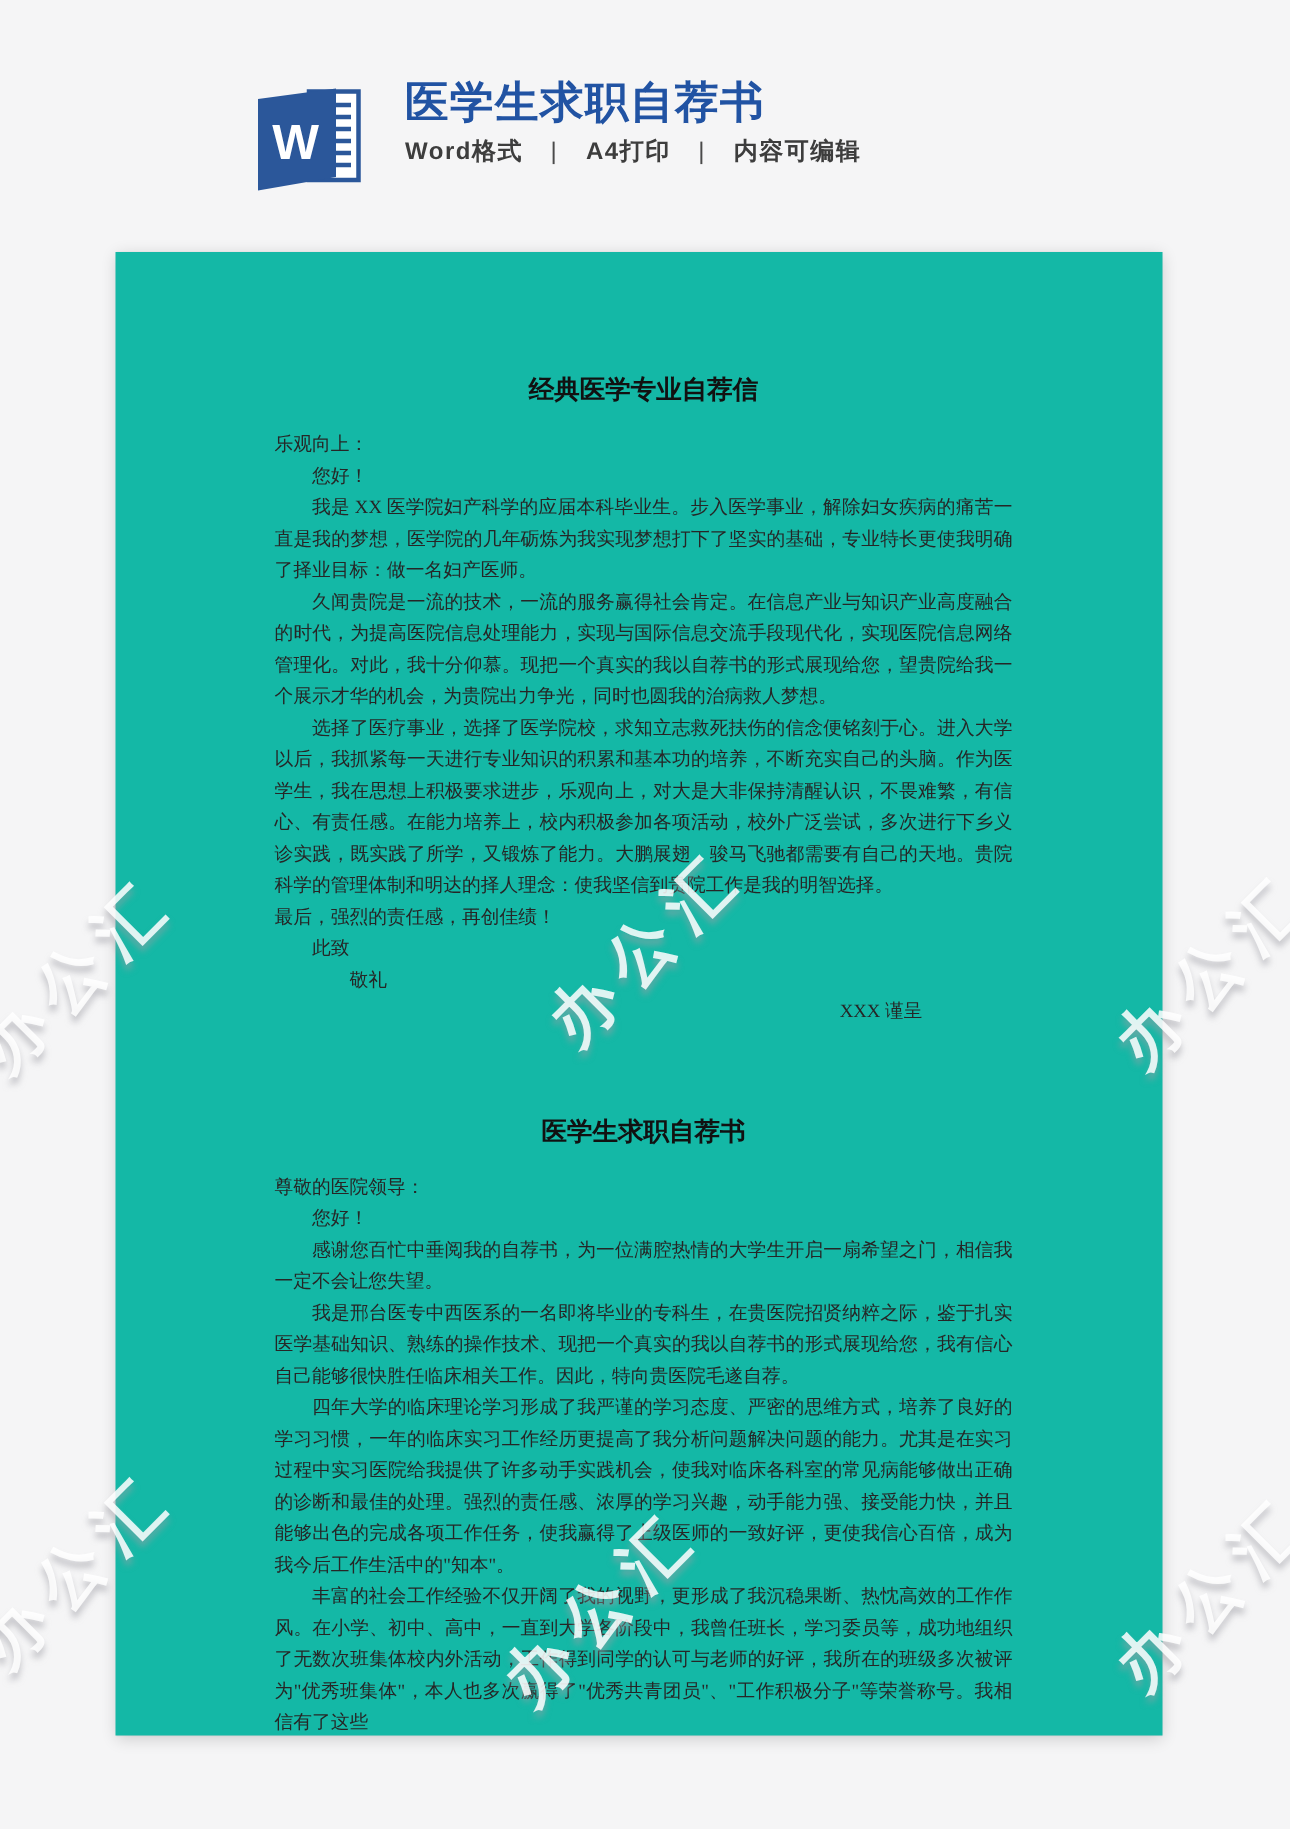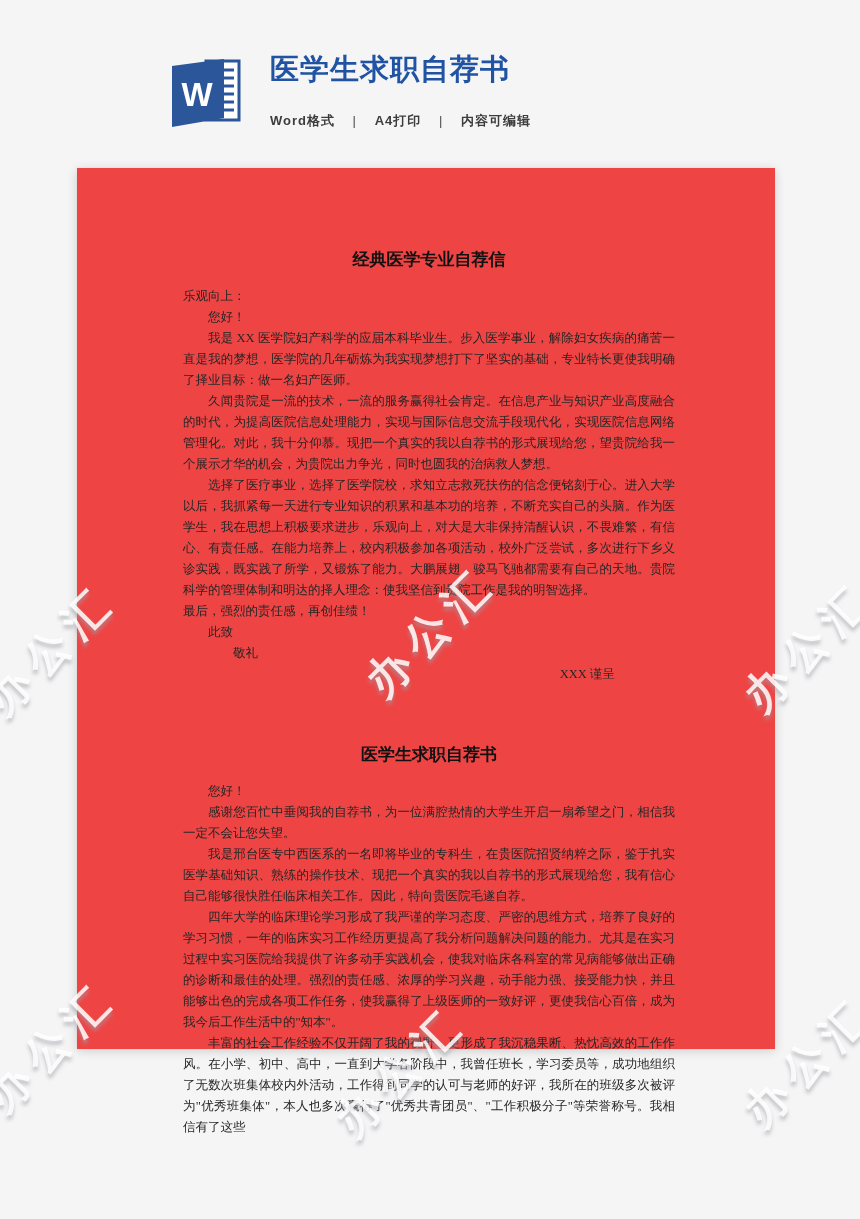--- a/index.html
+++ b/index.html
@@ -14,29 +14,29 @@
 
   
   .site-header { position:absolute; left:0; top:0; width:860px; height:150px; z-index:2; }
   .word-icon { position:absolute; left:169px; top:56px; width:74px; height:74px; }
   .header-text { position:absolute; left:270px; top:52px; }
   .doc-main-title {
     font-size:29px; font-weight:bold; color:#2153a3;
     letter-spacing:1px; line-height:34px;
   }
   .doc-sub {
-    margin-top:26px; font-size:13px; font-weight:bold; color:#3d3d3d;
+    margin-top:5px; font-size:16px; font-weight:bold; color:#3d3d3d;
     letter-spacing:1px;
   }
   .doc-sub .sep { color:#4a4a4a; margin:0 13px; font-weight:normal; }
 
   
   .page {
-    position:absolute; left:77px; top:168px; width:698px; height:881px;
-    background:#ef4444; z-index:1;
+    position:absolute; left:77px; top:168px; width:698px; height:989px;
+    background:#14b8a6; z-index:1;
     box-shadow:0 2px 10px rgba(0,0,0,0.16), 0 0 1px rgba(0,0,0,0.08);
   }
   .doc-body {
     padding:80px 100px 0 106px;
     font-family:"Liberation Serif","DejaVu Serif",serif;
     font-size:12.5px; line-height:21px; color:#262626;
     text-align:justify;
   }
   .letter-title {
     text-align:center; font-size:17px; font-weight:bold; color:#111;
@@ -101,20 +101,21 @@
       <p class="indent">久闻贵院是一流的技术，一流的服务赢得社会肯定。在信息产业与知识产业高度融合的时代，为提高医院信息处理能力，实现与国际信息交流手段现代化，实现医院信息网络管理化。对此，我十分仰慕。现把一个真实的我以自荐书的形式展现给您，望贵院给我一个展示才华的机会，为贵院出力争光，同时也圆我的治病救人梦想。</p>
       <p class="indent">选择了医疗事业，选择了医学院校，求知立志救死扶伤的信念便铭刻于心。进入大学以后，我抓紧每一天进行专业知识的积累和基本功的培养，不断充实自己的头脑。作为医学生，我在思想上积极要求进步，乐观向上，对大是大非保持清醒认识，不畏难繁，有信心、有责任感。在能力培养上，校内积极参加各项活动，校外广泛尝试，多次进行下乡义诊实践，既实践了所学，又锻炼了能力。大鹏展翅，骏马飞驰都需要有自己的天地。贵院科学的管理体制和明达的择人理念：使我坚信到贵院工作是我的明智选择。</p>
       <p>最后，强烈的责任感，再创佳绩！</p>
       <p class="cizhi">此致</p>
       <p class="jingli">敬礼</p>
       <p class="sig">XXX  谨呈</p>
     </div>
 
     <div class="letter2">
       <div class="letter-title">医学生求职自荐书</div>
+      <p>尊敬的医院领导：</p>
       <p class="indent">您好！</p>
       <p class="indent">感谢您百忙中垂阅我的自荐书，为一位满腔热情的大学生开启一扇希望之门，相信我一定不会让您失望。</p>
       <p class="indent">我是邢台医专中西医系的一名即将毕业的专科生，在贵医院招贤纳粹之际，鉴于扎实医学基础知识、熟练的操作技术、现把一个真实的我以自荐书的形式展现给您，我有信心自己能够很快胜任临床相关工作。因此，特向贵医院毛遂自荐。</p>
       <p class="indent">四年大学的临床理论学习形成了我严谨的学习态度、严密的思维方式，培养了良好的学习习惯，一年的临床实习工作经历更提高了我分析问题解决问题的能力。尤其是在实习过程中实习医院给我提供了许多动手实践机会，使我对临床各科室的常见病能够做出正确的诊断和最佳的处理。强烈的责任感、浓厚的学习兴趣，动手能力强、接受能力快，并且能够出色的完成各项工作任务，使我赢得了上级医师的一致好评，更使我信心百倍，成为我今后工作生活中的"知本"。</p>
       <p class="indent">丰富的社会工作经验不仅开阔了我的视野，更形成了我沉稳果断、热忱高效的工作作风。在小学、初中、高中，一直到大学各阶段中，我曾任班长，学习委员等，成功地组织了无数次班集体校内外活动，工作得到同学的认可与老师的好评，我所在的班级多次被评为"优秀班集体"，本人也多次赢得了"优秀共青团员"、"工作积极分子"等荣誉称号。我相信有了这些</p>
     </div>
 
   </div>
 </div>
 

